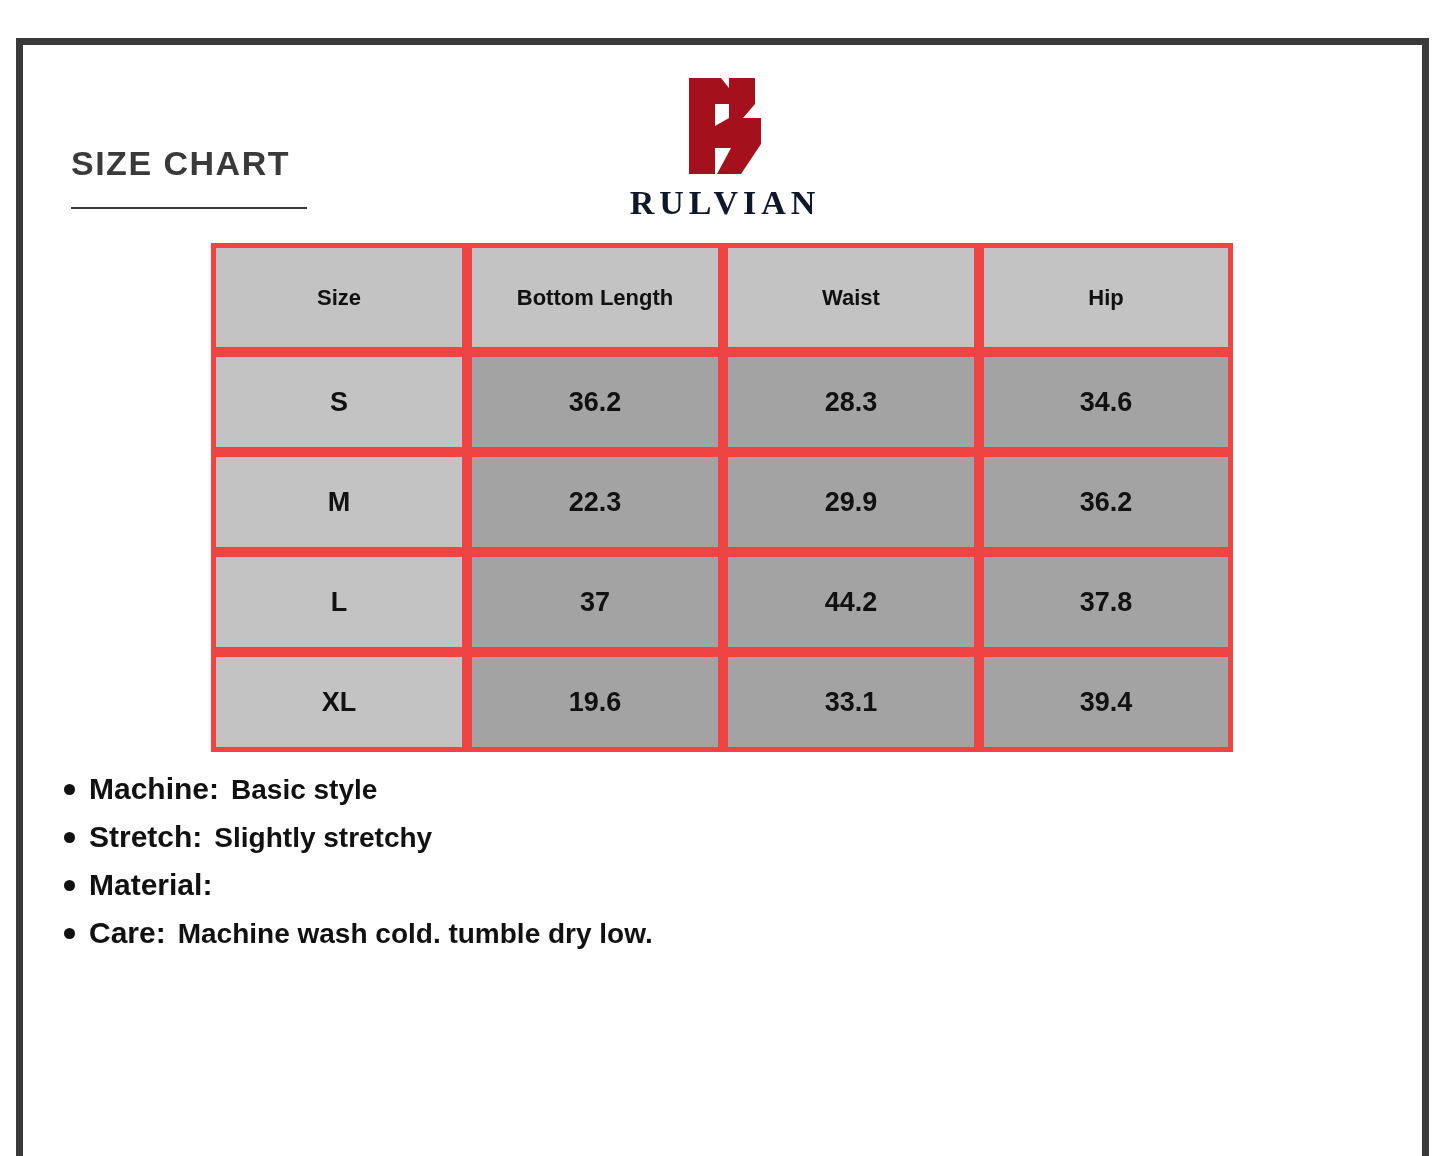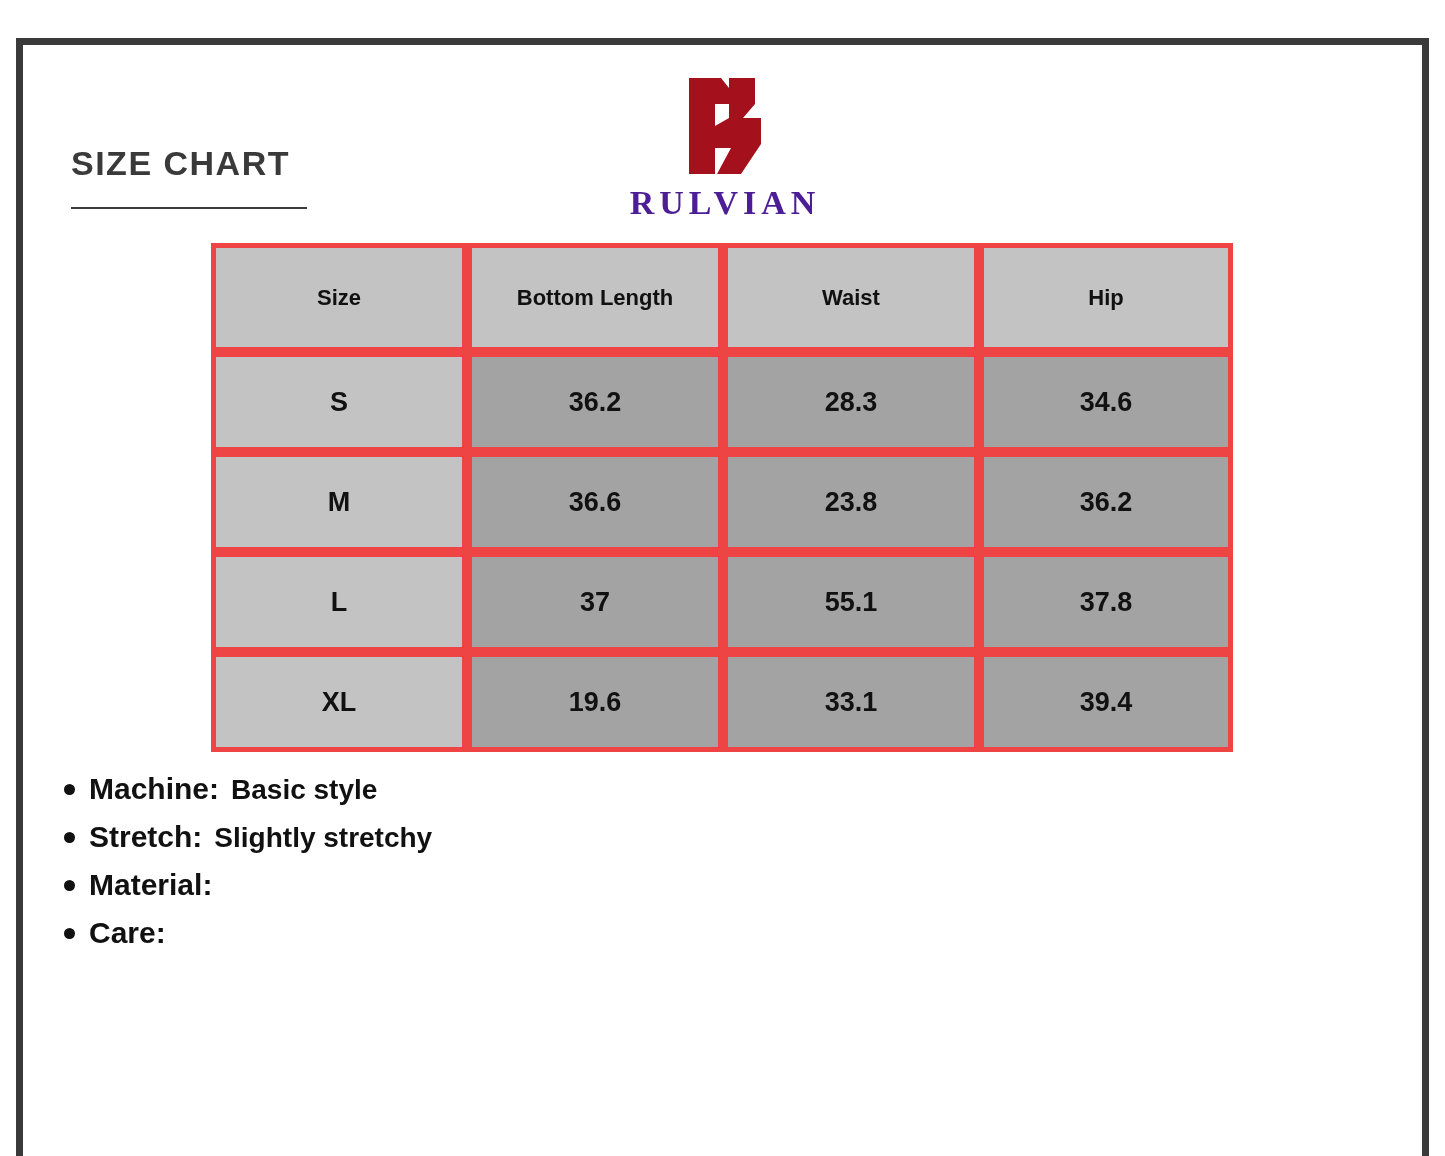--- a/index.html
+++ b/index.html
@@ -71,21 +71,21 @@
     display: block;
     margin: 0 auto;
     width: 112px;
     height: 104px;
   }
   .brand-name {
     margin-top: 6px;
     font-size: 34px;
     font-weight: bold;
     letter-spacing: 5px;
-    color: #4c1d95;
+    color: #0f172a;
     font-family: "Liberation Serif", serif;
   }
 
   
   .table-wrap {
     position: absolute;
     left: 211px;
     top: 219px;
     width: 1022px;
   }
@@ -202,28 +202,28 @@
         </thead>
         <tbody>
           <tr>
             <td class="size-cell">S</td>
             <td>36.2</td>
             <td>28.3</td>
             <td>34.6</td>
           </tr>
           <tr>
             <td class="size-cell">M</td>
-            <td>36.6</td>
-            <td>23.8</td>
+            <td>22.3</td>
+            <td>29.9</td>
             <td>36.2</td>
           </tr>
           <tr>
             <td class="size-cell">L</td>
             <td>37</td>
-            <td>55.1</td>
+            <td>44.2</td>
             <td>37.8</td>
           </tr>
           <tr>
             <td class="size-cell">XL</td>
             <td>19.6</td>
             <td>33.1</td>
             <td>39.4</td>
           </tr>
         </tbody>
       </table>
@@ -240,17 +240,18 @@
         <span class="note-label">Stretch:</span>
         <span class="note-value">Slightly stretchy</span>
       </div>
       <div class="note-row">
         <span class="bullet"></span>
         <span class="note-label">Material:</span>
       </div>
       <div class="note-row">
         <span class="bullet"></span>
         <span class="note-label">Care:</span>
+        <span class="note-value">Machine wash cold. tumble dry low.</span>
       </div>
     </div>
 
   </div>
 </div>
 
 </body></html>

